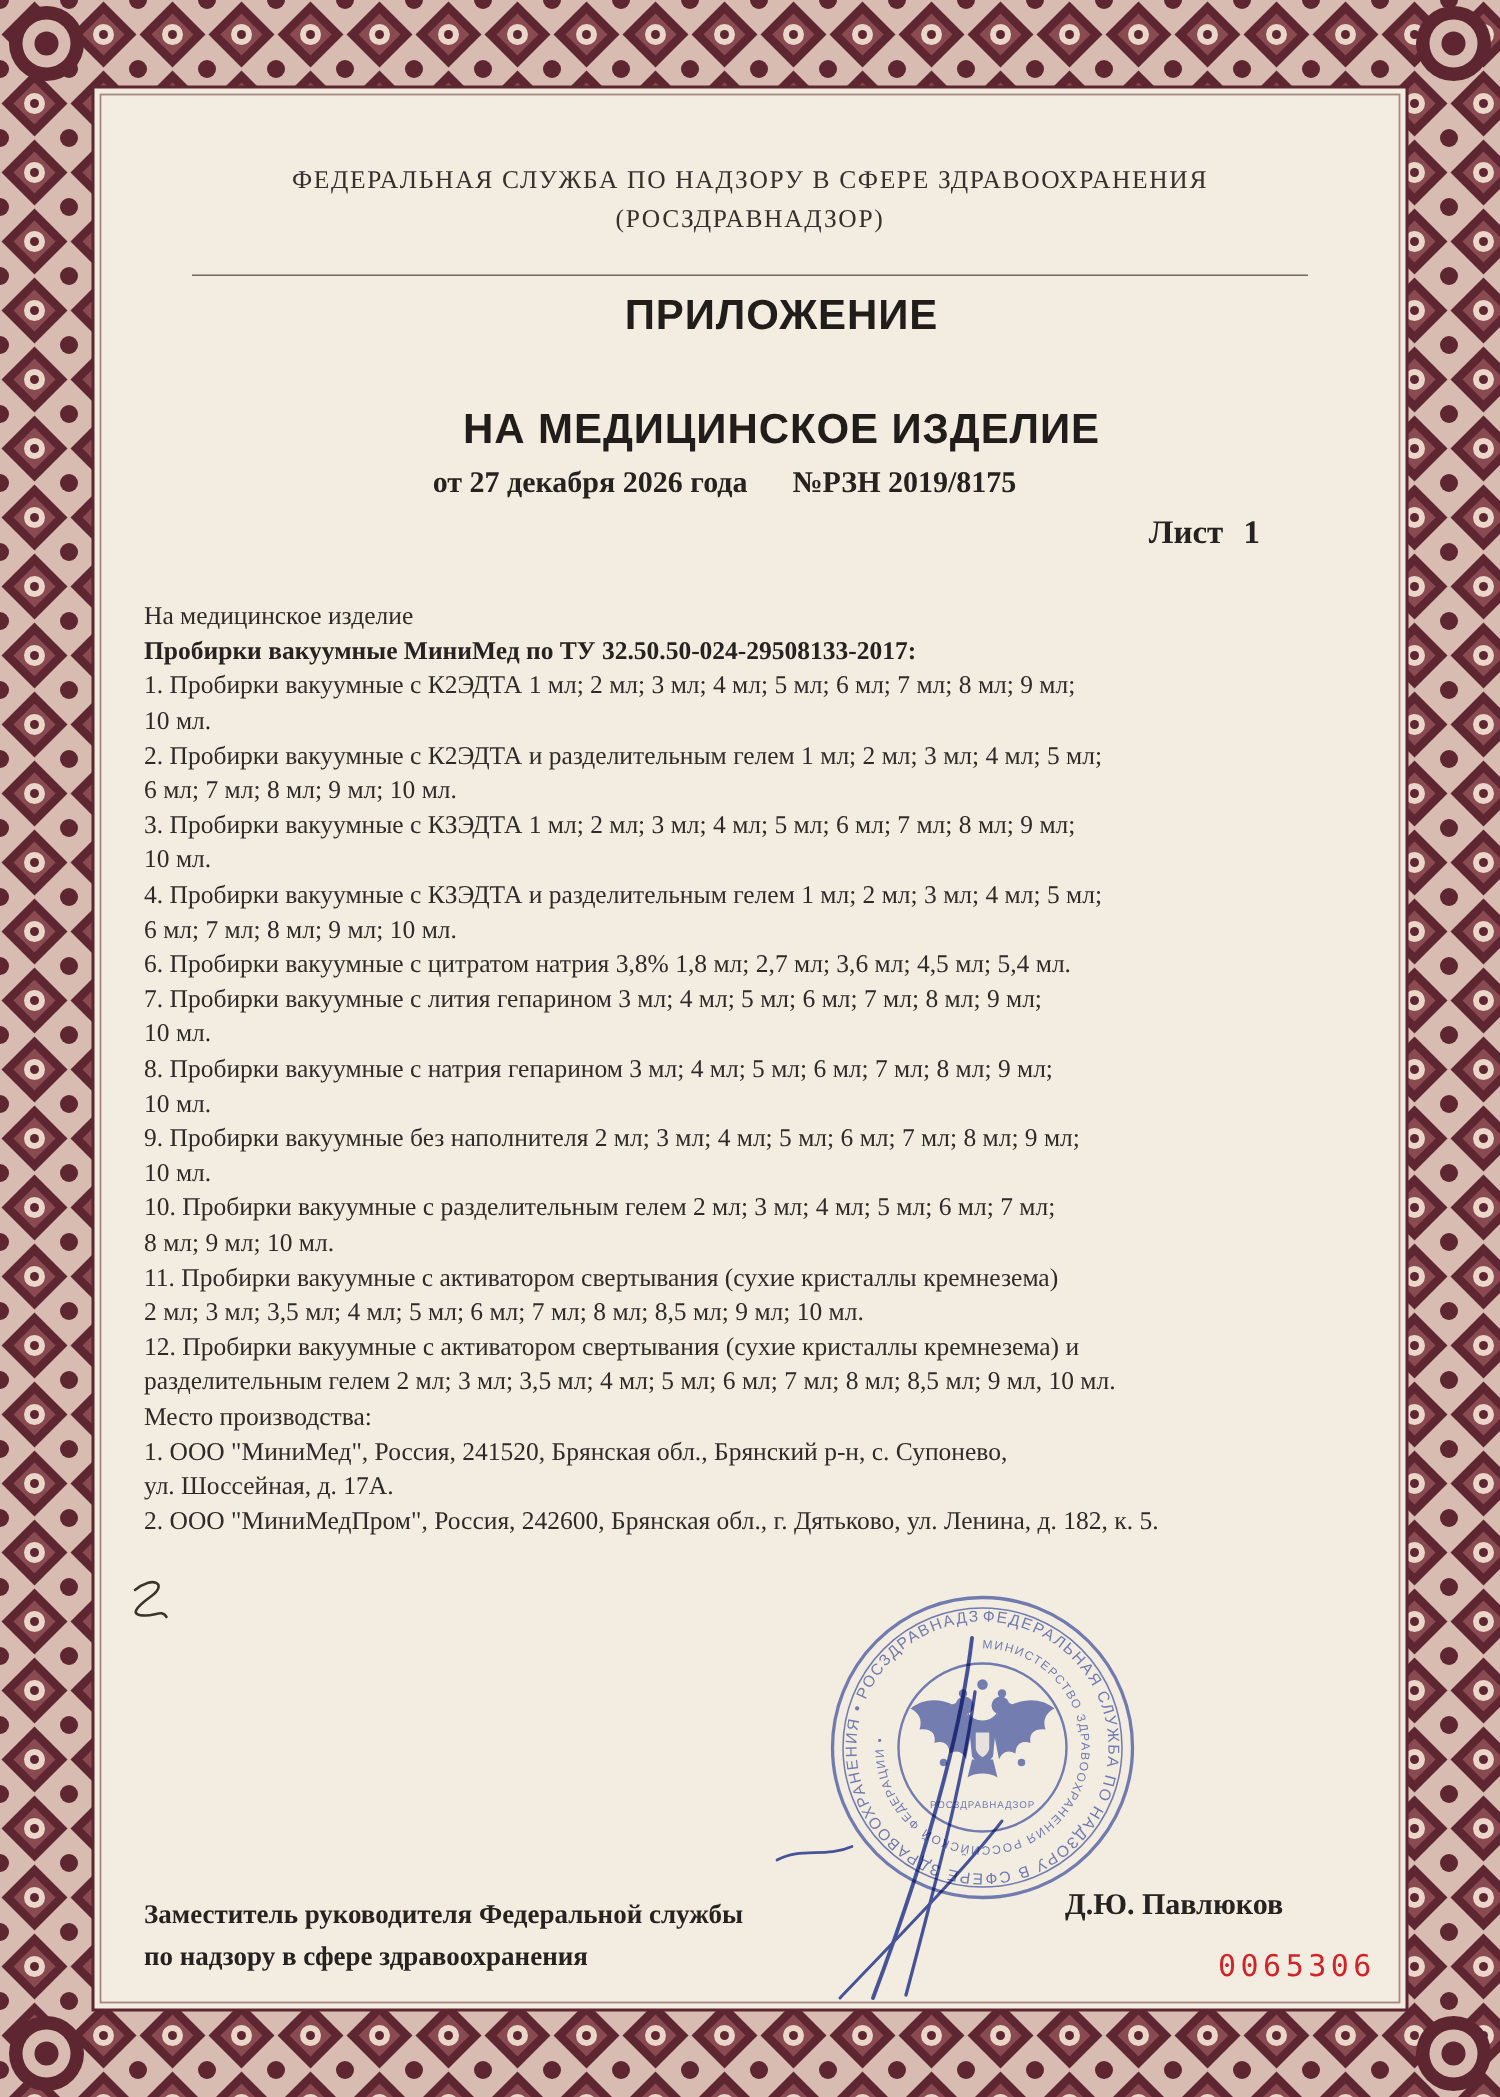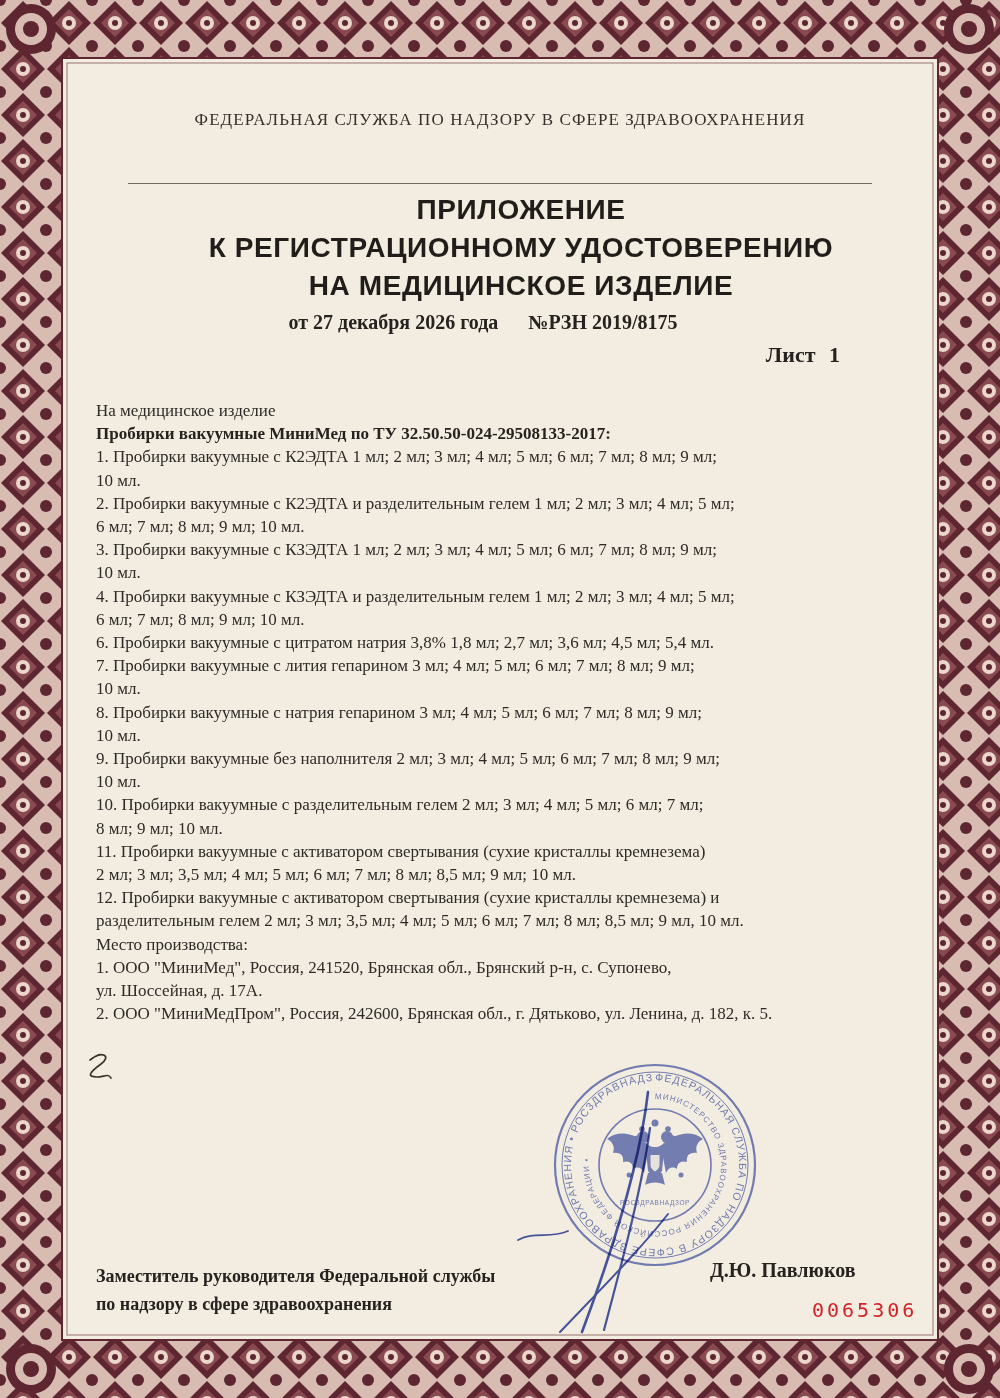--- a/index.html
+++ b/index.html
@@ -107,24 +107,24 @@
       <circle cx="969" cy="1369" r="25" fill="#5d2630"></circle>
         <circle cx="969" cy="1369" r="16" fill="#d8bcb2"></circle>
         <circle cx="969" cy="1369" r="8" fill="#5d2630"></circle>
     </g>
 
     <rect x="62" y="58" width="876" height="1282" fill="#f3ede1" stroke="#5d2630" stroke-width="2"></rect>
     <rect x="67" y="63" width="866" height="1272" fill="none" stroke="#6b2f38" stroke-width="1.2" opacity="0.55"></rect>
   </svg>
 
   <div class="abs agency agency-1">ФЕДЕРАЛЬНАЯ СЛУЖБА ПО НАДЗОРУ В СФЕРЕ ЗДРАВООХРАНЕНИЯ</div>
+  <div class="abs agency agency-2">(РОСЗДРАВНАДЗОР)</div>
   <div class="abs header-rule"></div>
 
   <div class="abs title-line title-1">ПРИЛОЖЕНИЕ</div>
-  <div class="abs title-line title-2">К РЕГИСТРАЦИОННОМУ УДОСТОВЕРЕНИЮ</div>
   <div class="abs title-line title-3">НА МЕДИЦИНСКОЕ ИЗДЕЛИЕ</div>
 
   <div class="abs date-line">
     <span>от 27 декабря 2026 года</span><span class="num-label">№</span><span class="num-value">РЗН 2019/8175</span>
   </div>
   <div class="abs sheet">Лист 1</div>
 
   <div class="abs doc-body">
     <p>На медицинское изделие</p>
     <p class="b">Пробирки вакуумные МиниМед по ТУ 32.50.50-024-29508133-2017:</p>

